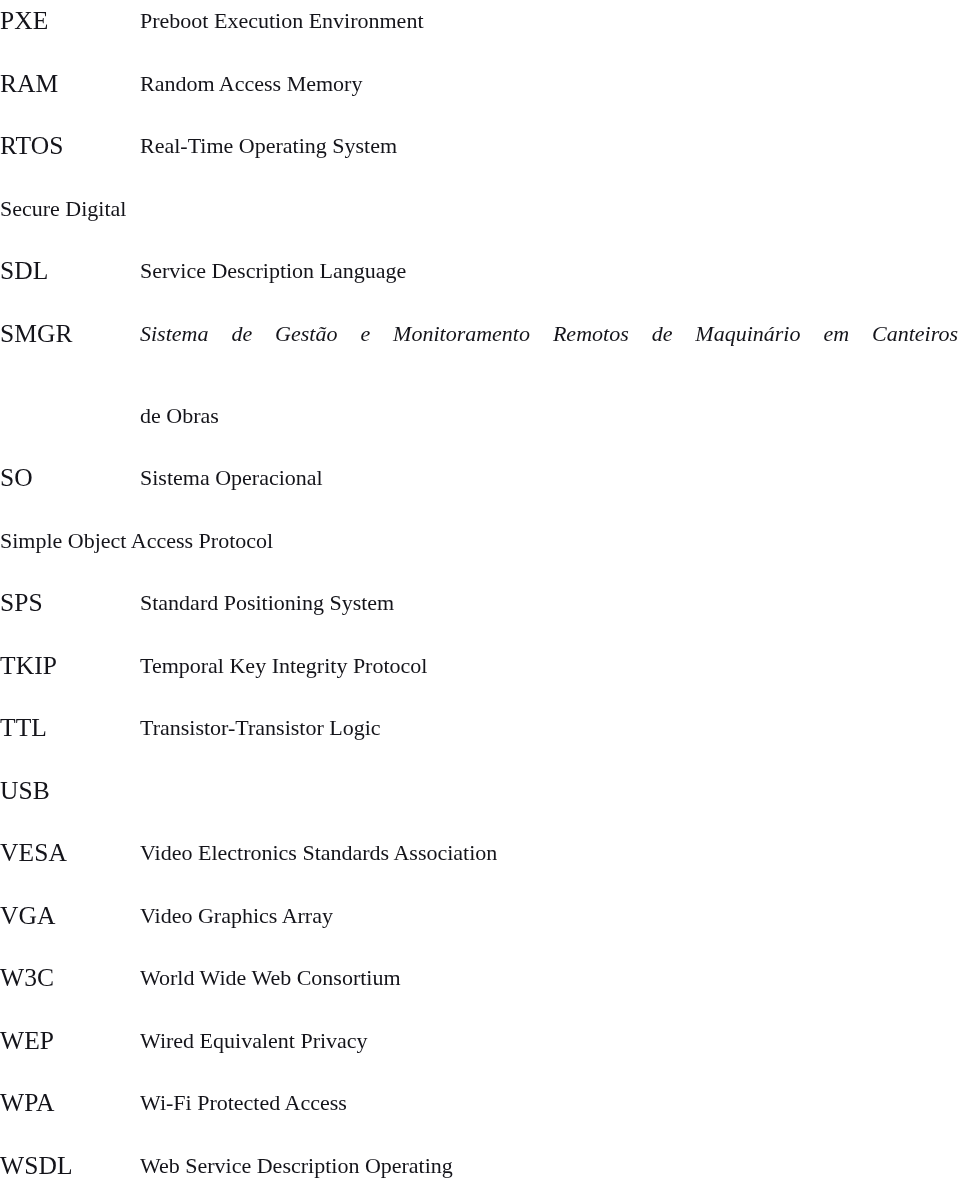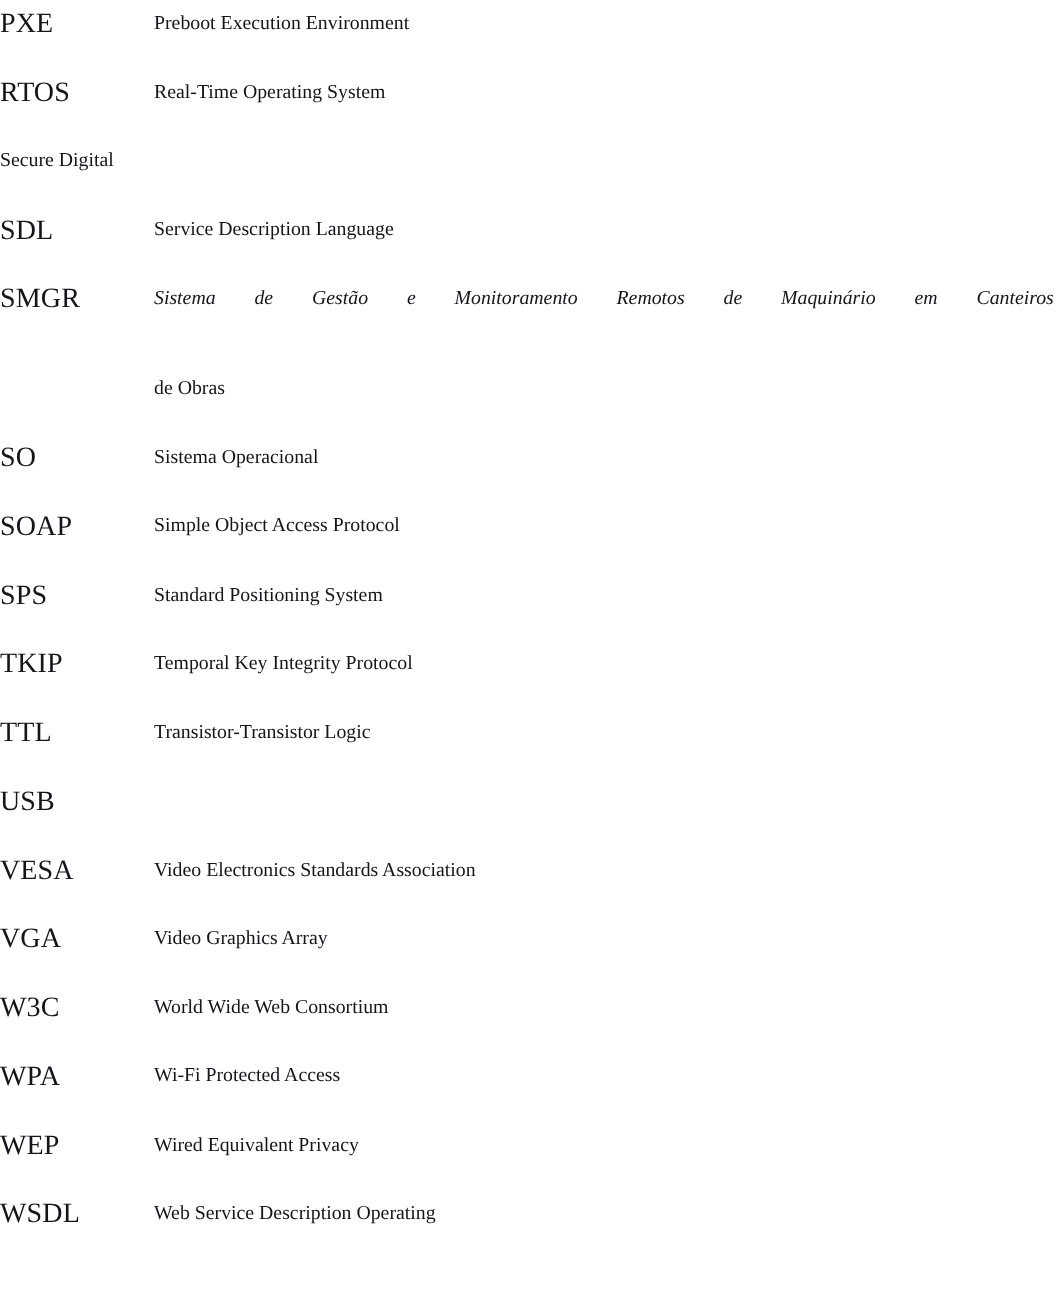--- a/index.html
+++ b/index.html
@@ -37,21 +37,21 @@
     flex: 0 0 140px;
     width: 140px;
     font-size: 25.5px;
     line-height: 41px;
     letter-spacing: 0.1px;
     white-space: nowrap;
   }
   .entry .definition {
     flex: 0 0 818px;
     width: 818px;
-    font-size: 18px;
+    font-size: 22px;
     line-height: 41px;
     text-align: justify;
     text-justify: inter-word;
   }
   .entry .definition .line {
     display: block;
     white-space: nowrap;
   }
   .entry .definition .line.justified {
     display: block;
@@ -73,20 +73,26 @@
 
 <div id="page">
   <div class="acronym-list">
       <div class="entry">
         <div class="abbr">PXE</div>
         <div class="definition">
           <span class="line">Preboot Execution Environment</span>
         </div>
       </div>
       <div class="entry">
+        <div class="abbr">RAM</div>
+        <div class="definition">
+          <span class="line">Random Access Memory</span>
+        </div>
+      </div>
+      <div class="entry">
         <div class="abbr">RTOS</div>
         <div class="definition">
           <span class="line">Real-Time Operating System</span>
         </div>
       </div>
       <div class="entry">
         <div class="definition">
           <span class="line">Secure Digital</span>
         </div>
       </div>
@@ -103,21 +109,20 @@
           <span class="line">de Obras</span>
         </div>
       </div>
       <div class="entry">
         <div class="abbr">SO</div>
         <div class="definition">
           <span class="line">Sistema Operacional</span>
         </div>
       </div>
       <div class="entry">
-        <div class="abbr">SOAP</div>
         <div class="definition">
           <span class="line">Simple Object Access Protocol</span>
         </div>
       </div>
       <div class="entry">
         <div class="abbr">SPS</div>
         <div class="definition">
           <span class="line">Standard Positioning System</span>
         </div>
       </div>
@@ -148,29 +153,29 @@
           <span class="line">Video Graphics Array</span>
         </div>
       </div>
       <div class="entry">
         <div class="abbr">W3C</div>
         <div class="definition">
           <span class="line">World Wide Web Consortium</span>
         </div>
       </div>
       <div class="entry">
+        <div class="abbr">WEP</div>
+        <div class="definition">
+          <span class="line">Wired Equivalent Privacy</span>
+        </div>
+      </div>
+      <div class="entry">
         <div class="abbr">WPA</div>
         <div class="definition">
           <span class="line">Wi-Fi Protected Access</span>
-        </div>
-      </div>
-      <div class="entry">
-        <div class="abbr">WEP</div>
-        <div class="definition">
-          <span class="line">Wired Equivalent Privacy</span>
         </div>
       </div>
       <div class="entry">
         <div class="abbr">WSDL</div>
         <div class="definition">
           <span class="line">Web Service Description Operating</span>
         </div>
       </div>
     </div>
 </div>

